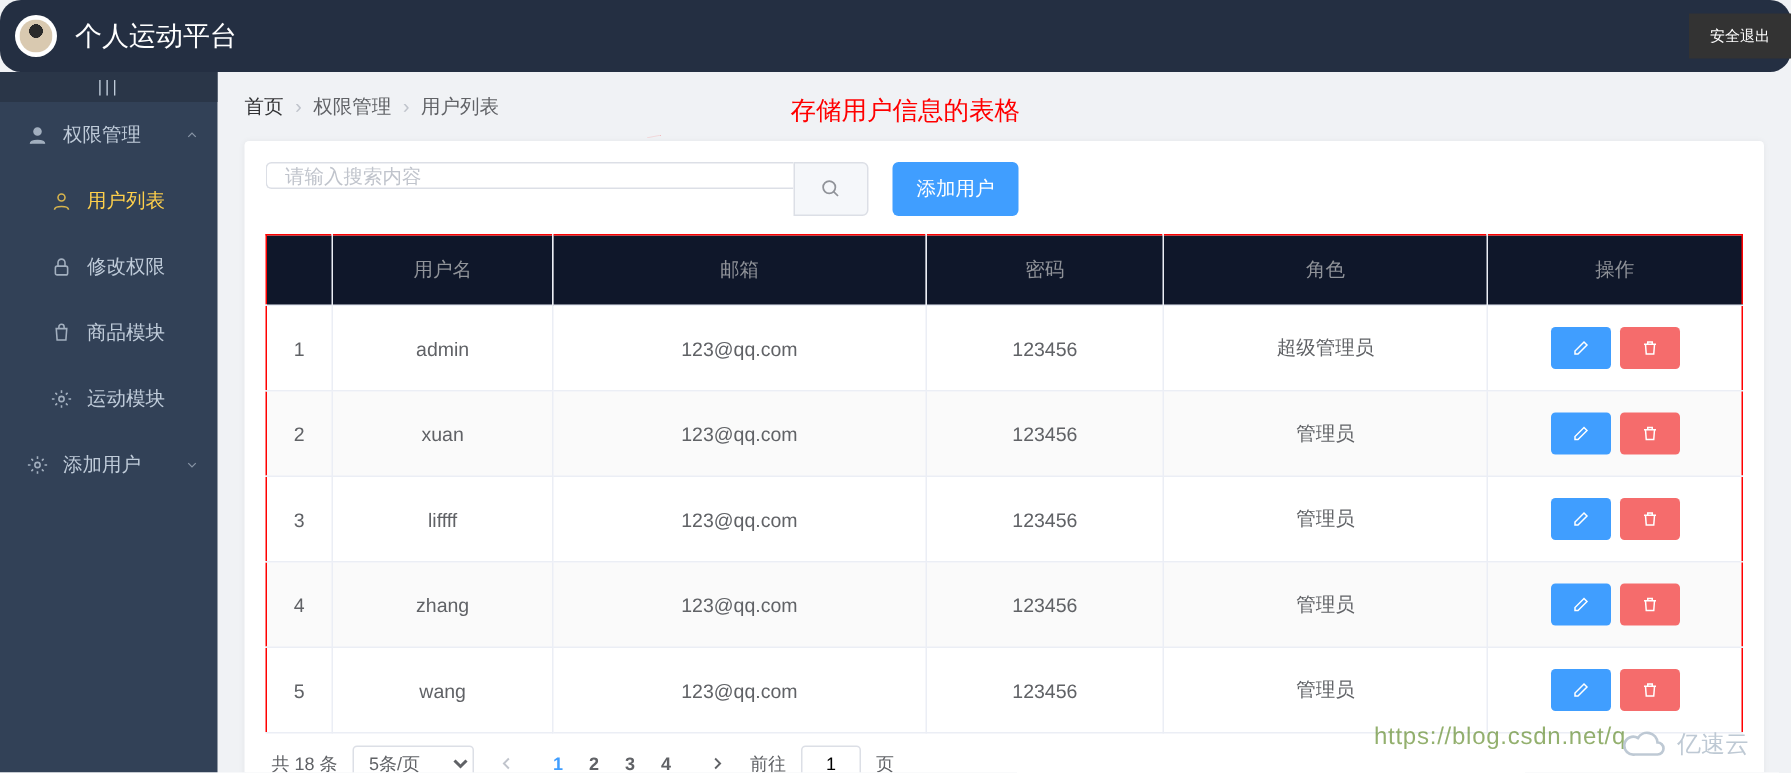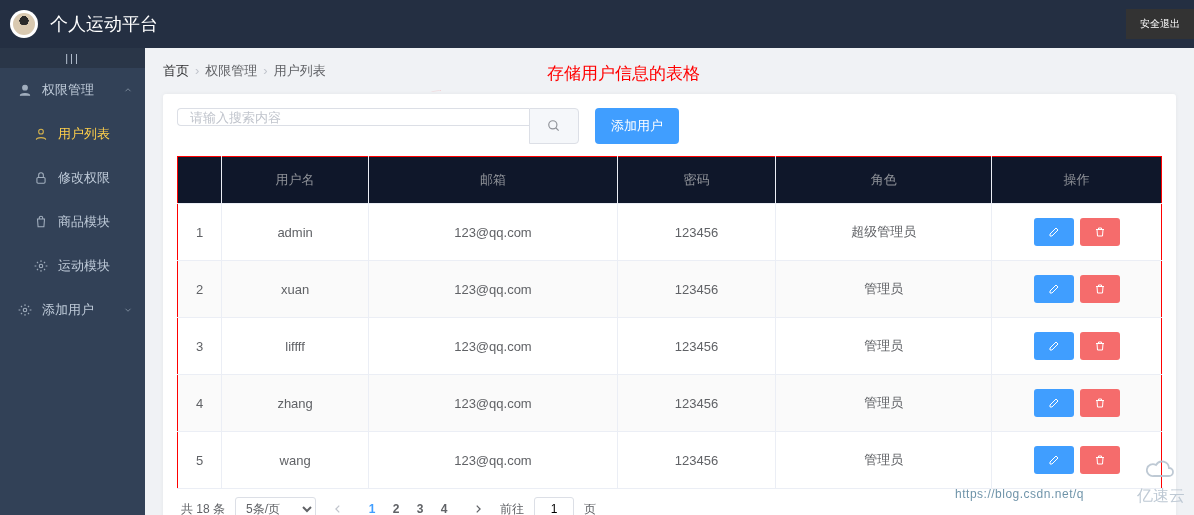--- a/index.html
+++ b/index.html
@@ -1,38 +1,38 @@
 <!DOCTYPE html>
 <html><head>
 <meta charset="utf-8">
 <style>
 * { margin: 0; padding: 0; box-sizing: border-box; }
 body { font-family: "Helvetica Neue", Helvetica, "PingFang SC", "Microsoft YaHei", Arial, sans-serif; font-size: 14px; color: #606266; background: #f0f2f5; width: 1194px; height: 515px; overflow: hidden; position: relative; }
 
-.header { height: 48px; background: #242f42; display: flex; align-items: center; padding: 0 0 0 10px; color: #fff; }
+.header { height: 48px; background: #242f42; display: flex; align-items: center; padding: 0 0 0 10px; color: #fff; border-radius: 14px; }
 .logo { width: 28px; height: 28px; border-radius: 50%; background: #fff; margin-right: 12px; position: relative; overflow: hidden; }
 .logo::after { content: ""; position: absolute; inset: 3px; border-radius: 50%; background: radial-gradient(circle at 50% 35%, #2a2a2a 25%, transparent 26%), linear-gradient(#d9c9b0, #d9c9b0); }
 .title { font-size: 18px; font-weight: 400; flex: 1; }
 .logout { background: #333; color: #fff; border: none; padding: 8px 14px; font-size: 10px; cursor: pointer; }
 
 .sidebar { position: absolute; left: 0; top: 48px; width: 145px; background: #324157; height: 467px; }
 .collapse-bar { height: 20px; background: #2a3648; display: flex; align-items: center; justify-content: center; color: #bfcbd9; font-size: 11px; letter-spacing: 2px; }
 .menu-item { display: flex; align-items: center; padding: 13px 18px; color: #bfcbd9; font-size: 13px; cursor: pointer; position: relative; }
 .menu-item.active { color: #ffd04b; }
 .menu-item .mi-icon { width: 14px; height: 14px; margin-right: 10px; opacity: .8; display: inline-flex; align-items: center; justify-content: center; }
 .menu-item .arrow { position: absolute; right: 12px; opacity: .6; }
 .submenu .menu-item { padding-left: 34px; font-size: 13px; }
 
 .main { position: absolute; left: 145px; top: 48px; right: 0; bottom: 0; padding: 14px 18px 0 18px; overflow: hidden; }
-.breadcrumb { font-size: 13px; color: #909399; margin-bottom: 14px; }
+.breadcrumb { font-size: 13px; color: #909399; margin-bottom: 14px; font-family: Liberation Mono, monospace; }
 .breadcrumb .bc { color: #606266; }
 .breadcrumb .bc:first-child { color: #303133; }
 .breadcrumb .sep { margin: 0 6px; color: #c0c4cc; }
 
-.annotation { position: absolute; left: 382px; top: 14px; color: #ff0000; font-size: 17px; pointer-events: none; margin-left: 20px; }
+.annotation { position: absolute; left: 382px; top: 14px; color: #ff0000; font-size: 17px; pointer-events: none; }
 .arrow-line { position: absolute; left: 198px; top: 42px; width: 186px; height: 2px; pointer-events: none; }
 
 .card { background: #fff; border-radius: 3px; padding: 14px 14px 6px 14px; box-shadow: 0 0 4px rgba(0,0,0,.05); }
 .toolbar { display: flex; gap: 16px; margin-bottom: 12px; }
 .search-group { display: flex; }
 .search-input { width: 352px; height: 18px; border: 1px solid #dcdfe6; border-right: none; border-radius: 4px 0 0 4px; padding: 0 12px; font-size: 13px; outline: none; }
 .search-input::placeholder { color: #c0c4cc; }
 .search-btn { width: 50px; height: 36px; border: 1px solid #dcdfe6; background: #f5f7fa; border-radius: 0 4px 4px 0; cursor: pointer; display: flex; align-items: center; justify-content: center; color: #909399; }
 .add-btn { height: 36px; padding: 0 16px; background: #409eff; color: #fff; border: none; border-radius: 4px; font-size: 13px; cursor: pointer; }
 
@@ -48,22 +48,22 @@
 .btn-del { background: #f56c6c; }
 
 .pagination { display: flex; align-items: center; gap: 10px; padding: 8px 4px; font-size: 12px; color: #606266; }
 .pg-select { height: 24px; border: 1px solid #dcdfe6; border-radius: 3px; padding: 0 18px 0 6px; font-size: 12px; color: #606266; background: #fff; }
 .pg-btn { width: 24px; height: 24px; display: inline-flex; align-items: center; justify-content: center; border-radius: 2px; font-size: 12px; cursor: pointer; }
 .pg-btn.num { font-weight: bold; }
 .pg-btn.active { color: #409eff; }
 .pg-btn.disabled { color: #c0c4cc; }
 .pg-input { width: 40px; height: 24px; border: 1px solid #dcdfe6; border-radius: 3px; text-align: center; font-size: 12px; }
 
-.watermark { position: absolute; right: 9px; bottom: 8px; display: flex; align-items: center; gap: 6px; color: #b8c4d0; font-size: 16px; opacity: .9; flex-direction: column; }
-.watermark-url { position: absolute; right: 110px; bottom: 14px; color: #0c4a6e; font-size: 12px; opacity: .6; letter-spacing: .5px; }
+.watermark { position: absolute; right: 28px; bottom: 8px; display: flex; align-items: center; gap: 6px; color: #b8c4d0; font-size: 16px; opacity: .9; }
+.watermark-url { position: absolute; right: 110px; bottom: 14px; color: #4d7c0f; font-size: 16px; opacity: .6; letter-spacing: .5px; }
 svg { display: block; }
 </style>
 </head>
 <body>
 
 <div class="header">
   <div class="logo"></div>
   <div class="title">个人运动平台</div>
   <button class="logout">安全退出</button>
 </div>

